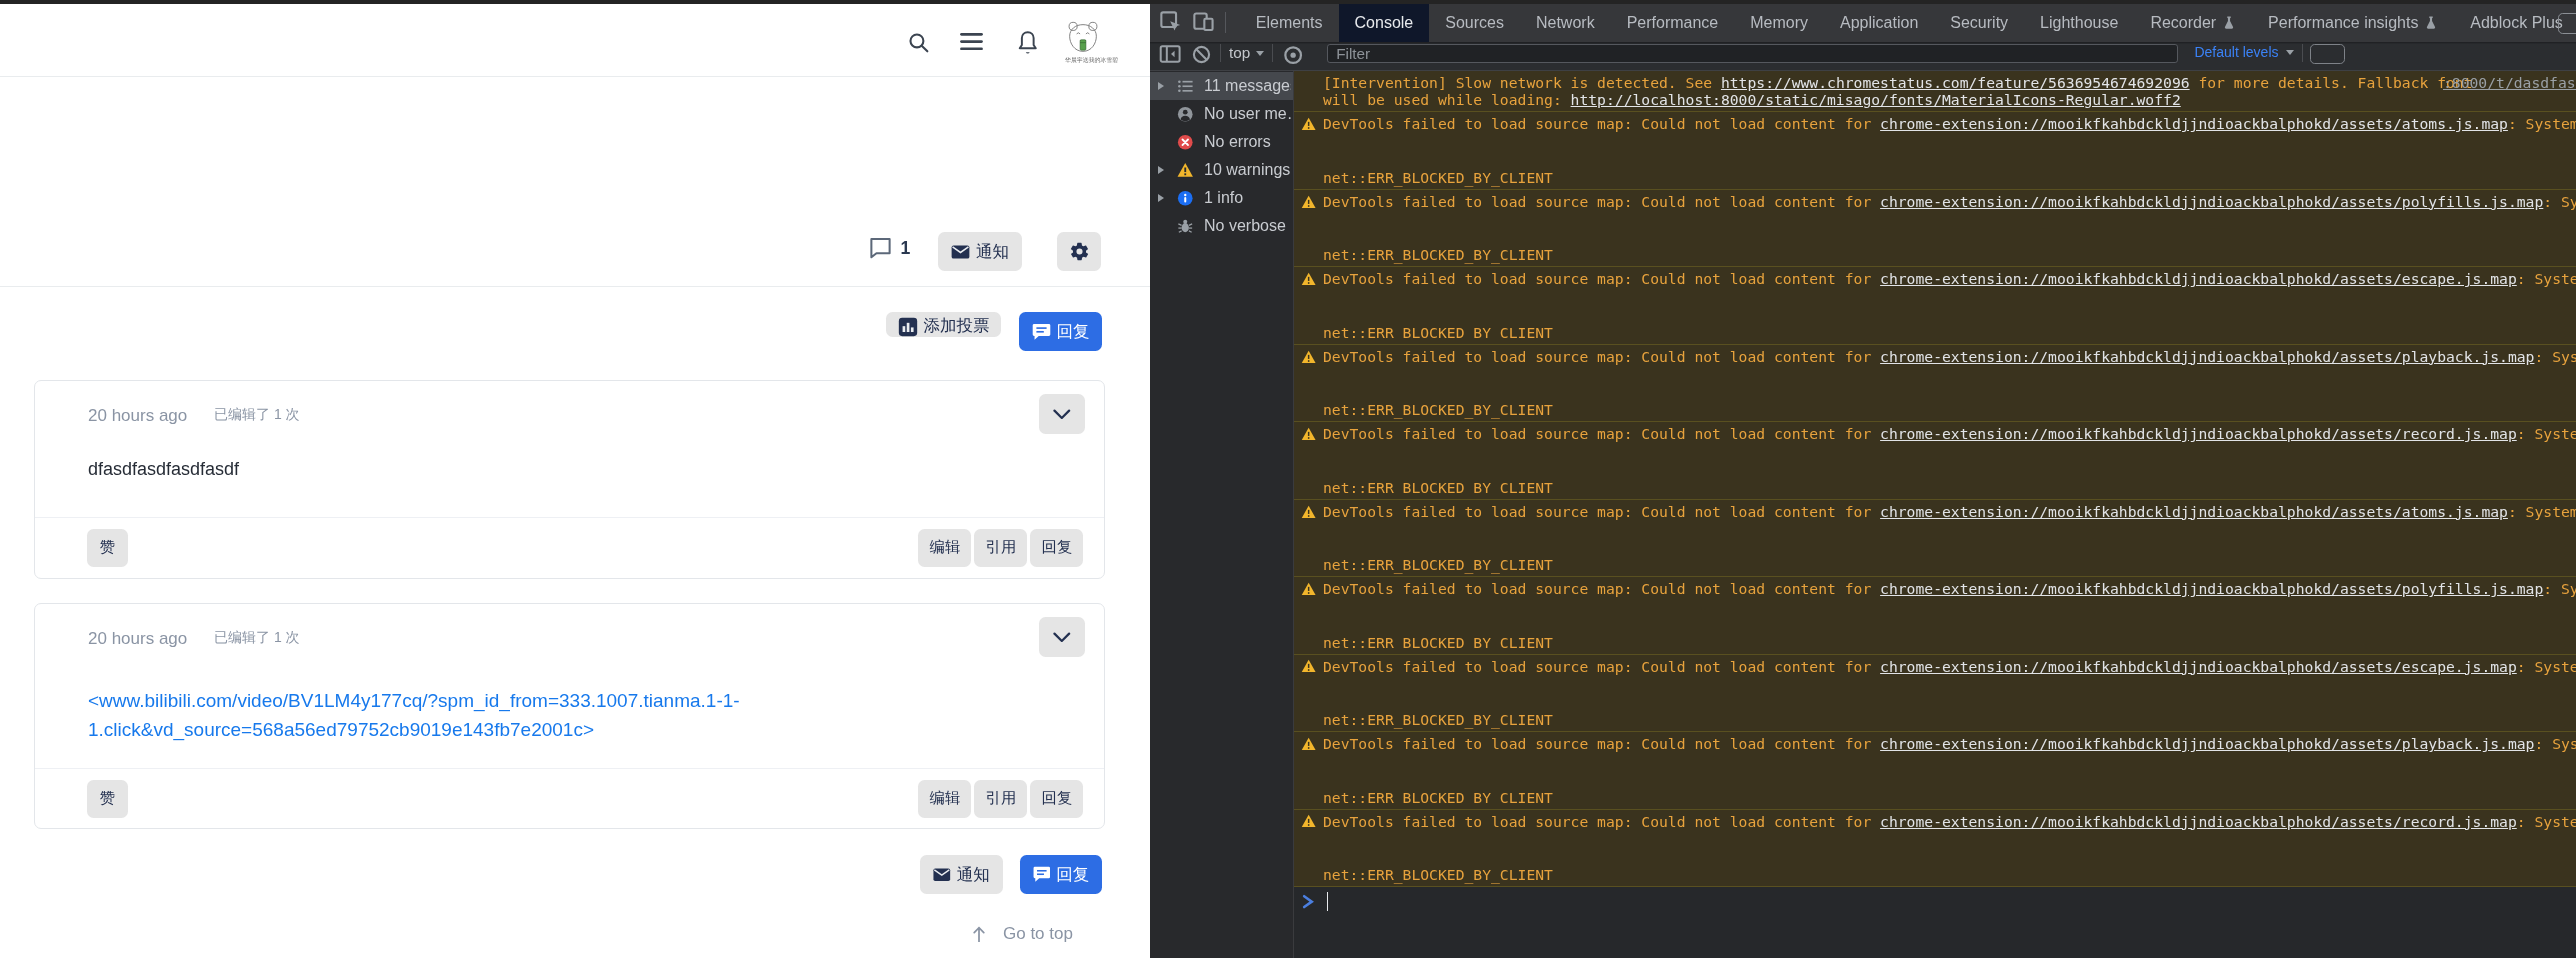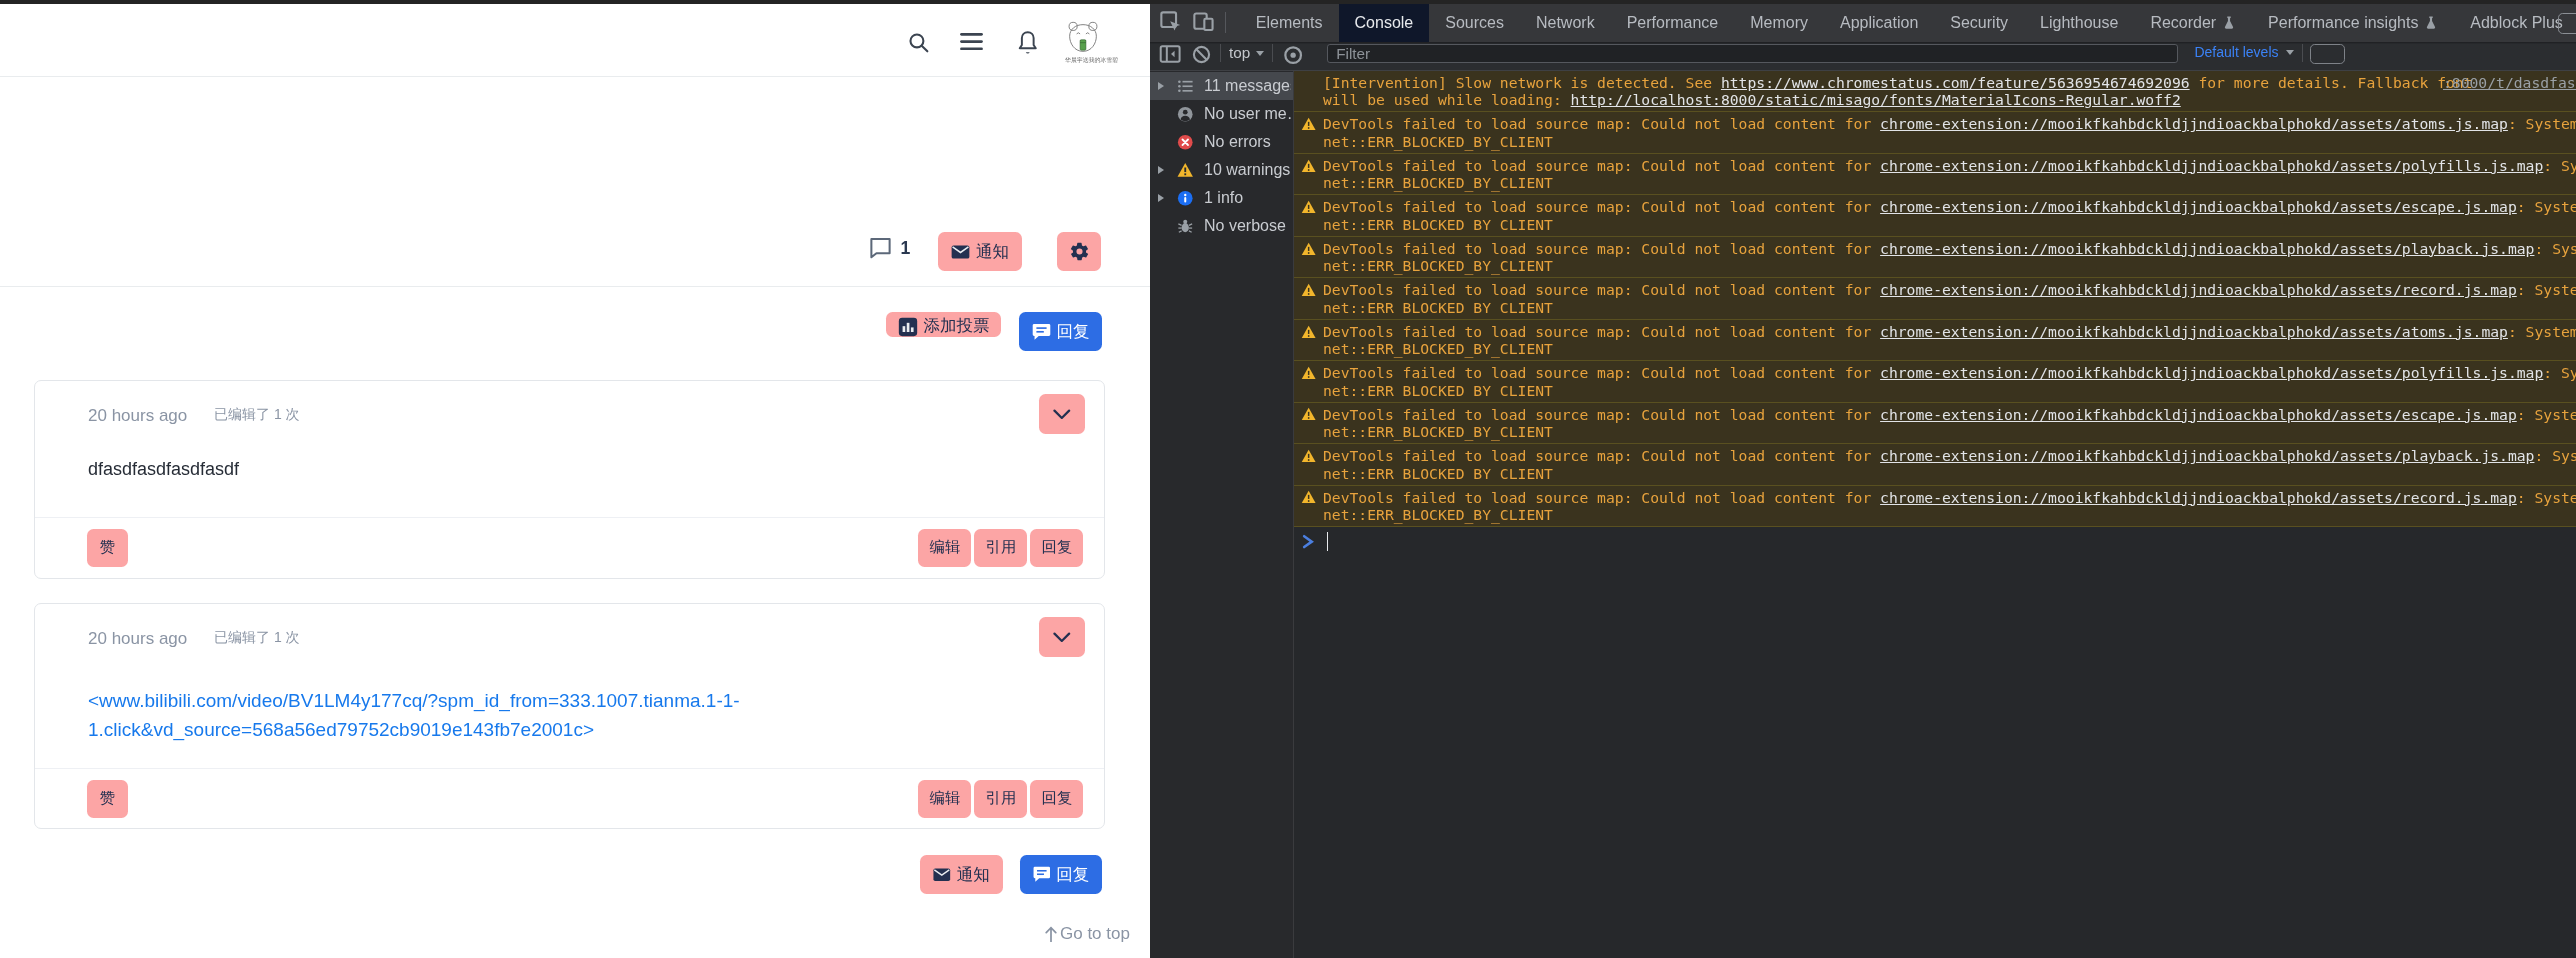--- a/index.html
+++ b/index.html
@@ -16,40 +16,40 @@
   .avatar { position:absolute; left:1065px; top:17.6px; width:38px; text-align:center; cursor:pointer; }
   .avatar svg { display:block; background:#fff; }
   .avatar-caption { font-size:5.9px; color:#666; white-space:nowrap; margin-top:0.6px; letter-spacing:0; }
 
   .divider { position:absolute; left:0; width:1150px; height:1.2px; background:#e9ecee; }
 
   .count-wrap { position:absolute; left:868px; top:237px; display:flex; align-items:center; gap:7.6px; }
   .count-num { font-size:17.6px; font-weight:700; color:#2a3850; }
 
   .btn { display:inline-flex; align-items:center; justify-content:center; gap:5.9px;
-         background:#fca5a5; color:#233050; border:none; border-radius:6.5px;
+         background:#e5e5e5; color:#233050; border:none; border-radius:6.5px;
          font-size:16.5px; font-family:"Liberation Sans",sans-serif; cursor:pointer; }
   .btn svg { display:block; }
   .btn-blue { background:#2d6de4; color:#fff; }
   .abs { position:absolute; }
 
   .post-card { position:absolute; left:34px; width:1071px; background:#fff;
                border:1.2px solid #e3e6ea; border-radius:7px; }
   .post-time { position:absolute; left:53px; top:25px; font-size:17px; color:#8a94a4; }
   .post-edited { position:absolute; left:179px; top:25px; font-size:14px; color:#8a94a4; }
   .chev-btn { position:absolute; left:1004px; top:13px; width:46px; height:40px; }
   .post-content { position:absolute; left:53px; font-size:18px; color:#262c36; }
   .post-link { color:#1779ec; text-decoration:none; font-size:19px; line-height:29px; display:block; cursor:pointer; }
   .post-footer { position:absolute; left:0; width:1069px; height:61px; border-top:1.2px solid #eef0f4; }
   .pf-like { position:absolute; left:52px; top:10.6px; width:41px; height:38px; font-size:15.3px; }
   .pf-right { position:absolute; right:20.6px; top:10.6px; display:flex; gap:3px; }
   .pf-right .btn { width:53px; height:38px; font-size:15.3px; }
 
-  .go-top { position:absolute; left:1044px; top:924px; font-size:17px; color:#8a94a4;
-            display:flex; align-items:center; gap:2px; cursor:pointer; }
+  .go-top { position:absolute; left:972px; top:924px; font-size:17px; color:#8a94a4;
+            display:flex; align-items:center; gap:17px; cursor:pointer; }
 
   
   .devtools { position:absolute; left:1150px; top:0; width:1426px; height:958px; background:#26282b; overflow:hidden; }
   .dt-tabbar { position:absolute; left:0; top:3.5px; width:1426px; height:39px; background:#36373a;
                border-bottom:0.6px solid #202124; display:flex; align-items:stretch; }
   .dt-leadicons { display:flex; align-items:center; gap:9.4px; padding:0 9.4px 0 9.4px; }
   .dt-sep { width:0.6px; height:21px; background:#55575c; align-self:center; }
   .dt-tabs { display:flex; align-items:stretch; margin-left:4.7px; }
   .dt-tab { display:flex; align-items:center; gap:5.9px; padding:0 16px; font-size:16px; color:#b7bbc1;
             cursor:pointer; white-space:nowrap; }
@@ -78,21 +78,21 @@
   .side-arrow { position:absolute; left:8.2px; width:0; height:0; border-left:6.5px solid #9aa0a6;
                 border-top:4.1px solid transparent; border-bottom:4.1px solid transparent; }
   .side-icon { position:absolute; left:27px; width:16.5px; height:16.5px; }
   .side-icon svg { display:block; width:16.5px; height:16.5px; }
   .side-label { position:absolute; left:54px; white-space:nowrap; overflow:hidden; max-width:87px; }
 
   .c-messages { flex:1; height:100%; overflow:hidden; position:relative;
                 font-family:"DejaVu Sans Mono", monospace; font-size:14.7px; line-height:17.6px; }
   .crow { position:relative; background:#3a331e; border-bottom:0.6px solid #595020; padding:2.9px 0 2.4px 29px; overflow:hidden; }
   .crow .line { white-space:nowrap; overflow:hidden; }
-  .amber { color:#e8a33d; }
+  .amber { color:#e8a33d;margin-top:36px; }
   .clink { color:#e2e4e7; text-decoration:underline; cursor:pointer; }
   .graylink { color:#9aa0a6; text-decoration:underline; cursor:pointer; }
   .warn-icon { position:absolute; left:7px; top:4.7px; width:15.3px; height:14px; }
   .src-pos { position:absolute; left:1149px; top:2.9px; white-space:nowrap; }
   .prompt-row { position:relative; height:31px; background:#26282b; }
   .prompt-chev { position:absolute; left:8.2px; top:7px; }
   .prompt-cursor { position:absolute; left:33px; top:5.3px; width:1.2px; height:19px; background:#e8eaed; }
 </style>
 </head>
 <body>

